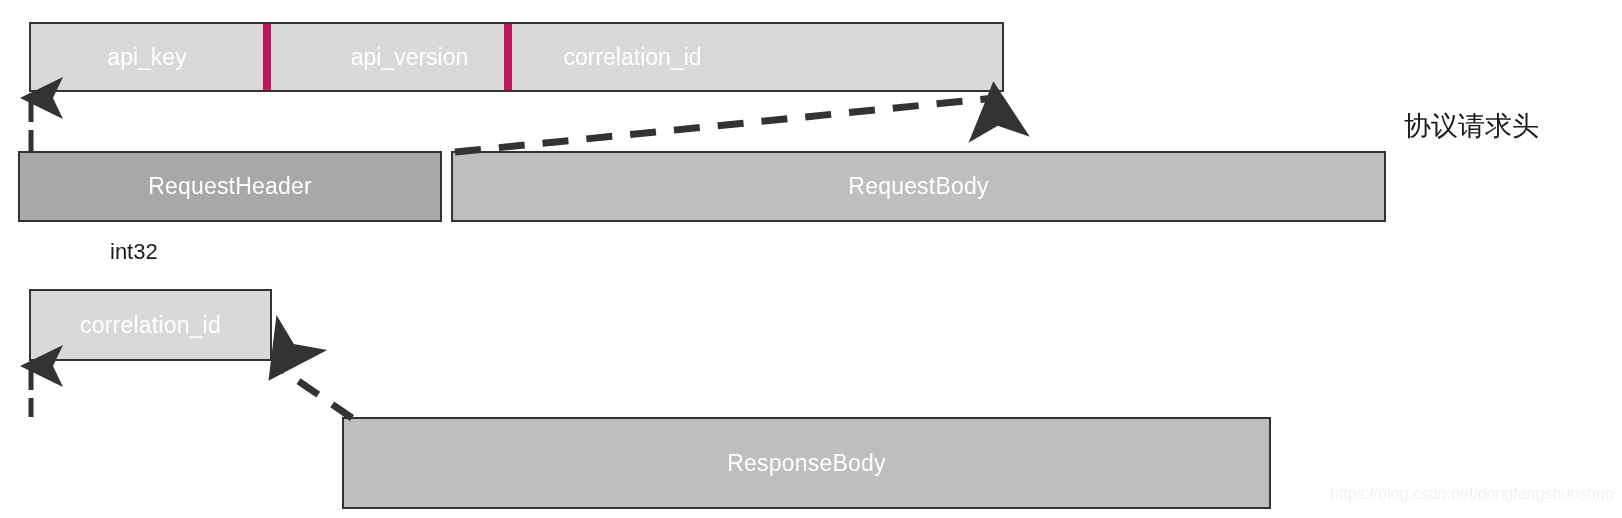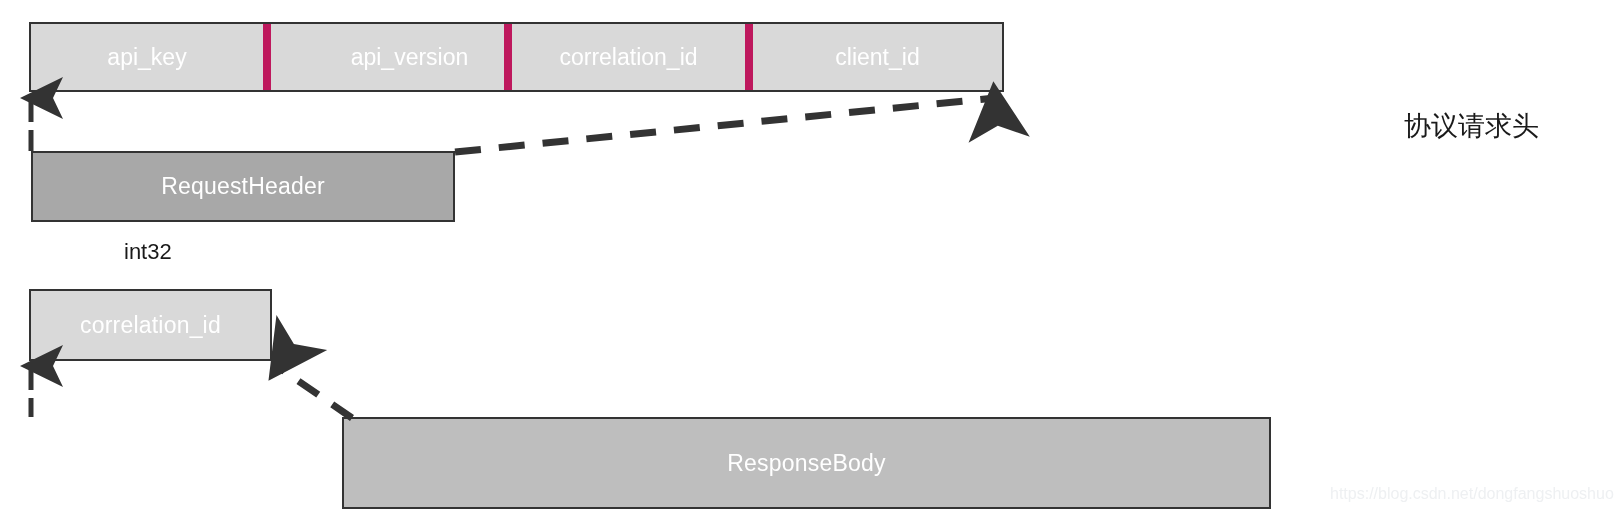--- a/index.html
+++ b/index.html
@@ -64,21 +64,20 @@
   .plain-label {
     position: absolute;
     color: #1a1a1a;
     white-space: nowrap;
   }
   .cn-label {
     font-size: 27px;
   }
   .mono-label {
     font-size: 22px;
-    margin-left: 14px;
   }
   .watermark {
     position: absolute;
     color: #eef0f2;
     font-size: 16px;
     white-space: nowrap;
   }
   svg.overlay {
     position: absolute;
     left: 0;
@@ -96,27 +95,27 @@
   <div class="strip" style="left:29px; top:22px; width:975px; height:70px;">
     <div class="strip-cell" style="width:240px;">
       <span>api_key</span>
     </div>
     <div class="strip-cell" style="width:241px;padding-left:44px;">
       <span>api_version</span>
     </div>
     <div class="strip-cell" style="width:241px;">
       <span>correlation_id</span>
     </div>
-    <div class="strip-cell" style="width:249px;">
-      <span>client_id</span>
-    </div>
   </div>
 
-  <div class="box header-fill" style="left:31px; top:151px; width:424px; height:71px;">
+  <div class="box header-fill" style="left:18px; top:151px; width:424px; height:71px;">
     <span>RequestHeader</span>
+  </div>
+  <div class="box body-fill" style="left:451px; top:151px; width:935px; height:71px;">
+    <span>RequestBody</span>
   </div>
 
   <div class="plain-label mono-label" style="left:110px; top:239px;">
     <span>int32</span>
   </div>
 
   <div class="box field-box" style="left:29px; top:289px; width:243px; height:72px;">
     <span>correlation_id</span>
   </div>
 

